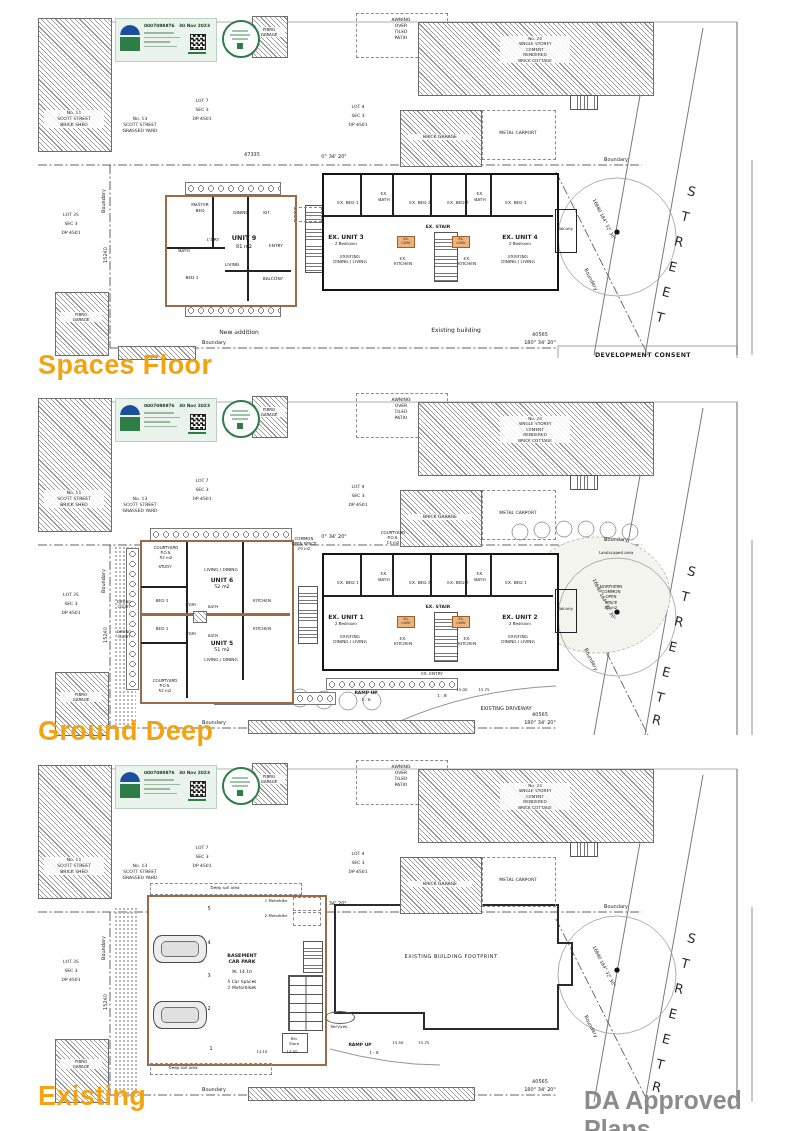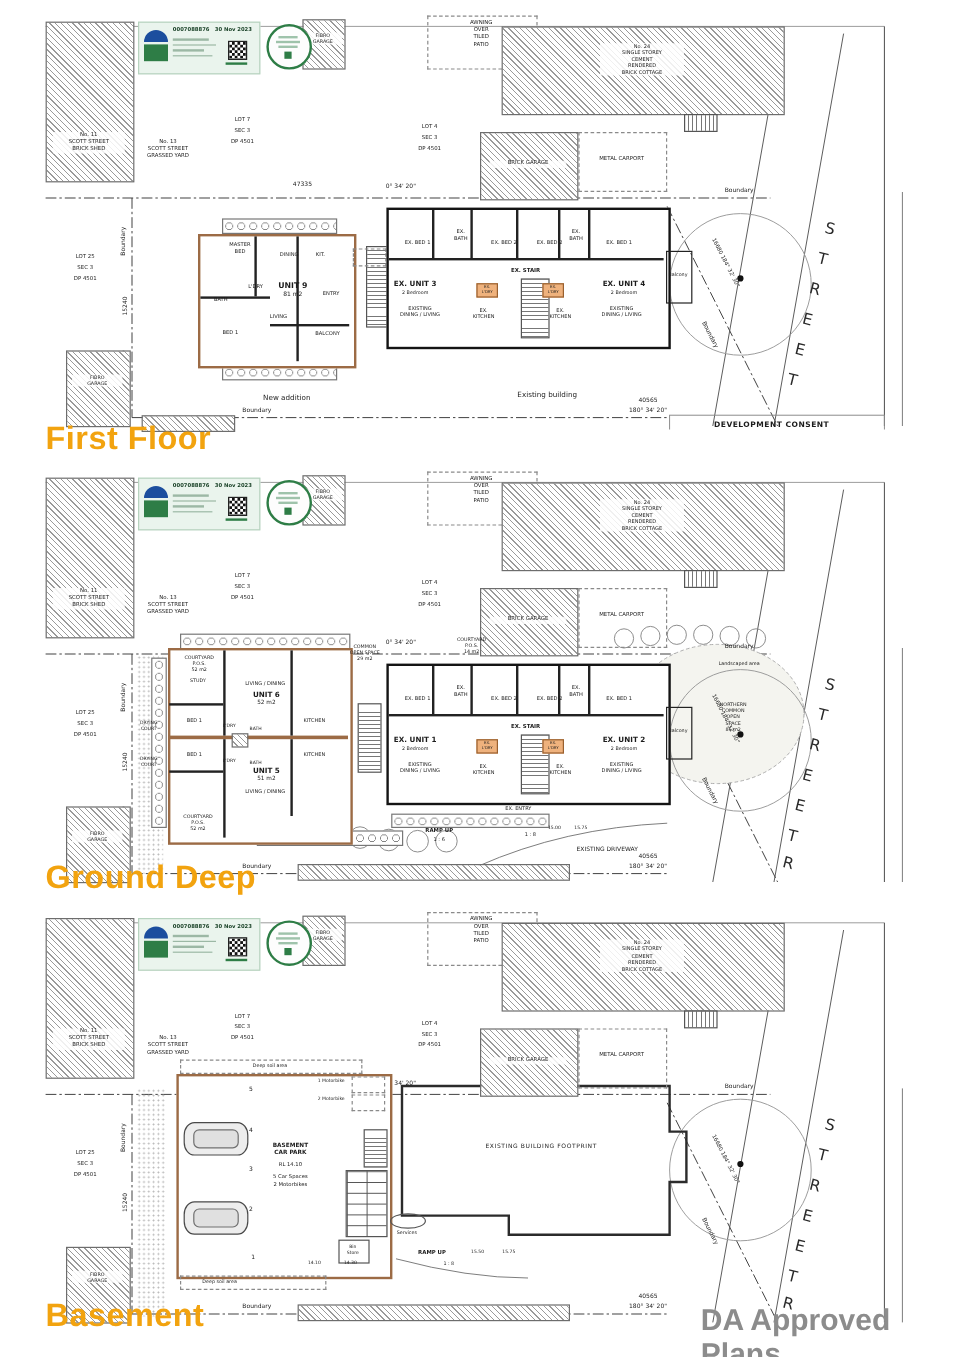--- a/index.html
+++ b/index.html
@@ -186,21 +186,21 @@
   <div class="t b" style="left:420px;top:214px;width:36px;font-size:4.5px">EX. STAIR</div>
   <div class="t" style="left:452px;top:246px;width:30px;font-size:4.2px">EX.
 KITCHEN</div>
   <div class="t b" style="left:492px;top:223px;width:56px;font-size:6px">EX. UNIT 4</div>
   <div class="t" style="left:492px;top:231px;width:56px;font-size:4px">2 Bedroom</div>
   <div class="t" style="left:494px;top:244px;width:48px;font-size:4.2px">EXISTING
 DINING / LIVING</div>
   <div class="t" style="left:196px;top:318px;width:86px;font-size:6px">New addition</div>
   <div class="t" style="left:408px;top:316px;width:96px;font-size:6px">Existing building</div>
 </div>
-<div class="head" style="left:38px;top:350px">First Floor</div>
+<div class="head" style="left:38px;top:350px">Spaces Floor</div>
 
 <div class="panel" style="top:390px">
   <svg class="layer" width="800" height="348" viewBox="0 0 800 348">
     <g stroke="#777" fill="none" stroke-width="0.8">
       <path d="M38 12 H737" stroke="#999"></path>
           <path d="M737 12 V345" stroke="#444"></path>
           <path d="M752 150 V345"></path>
       <path d="M38 155 H642" stroke="#3a3a3a" stroke-dasharray="9 2.5 2 2.5"></path>
       <path d="M110 155 V338" stroke="#3a3a3a" stroke-dasharray="9 2.5 2 2.5"></path>
       <path d="M110 338 H556" stroke="#3a3a3a" stroke-dasharray="9 2.5 2 2.5"></path>
@@ -531,16 +531,16 @@
   <div class="t b" style="left:340px;top:285px;width:40px;font-size:4.5px">RAMP UP</div>
   <div class="t" style="left:362px;top:293px;width:24px;font-size:4px">1 : 8</div>
   <div class="t" style="left:252px;top:293px;width:20px;font-size:3.8px">14.10</div>
   <div class="t" style="left:282px;top:293px;width:20px;font-size:3.8px">14.30</div>
   <div class="t" style="left:388px;top:284px;width:20px;font-size:3.8px">15.50</div>
   <div class="t" style="left:414px;top:284px;width:20px;font-size:3.8px">15.75</div>
   <div class="dash" style="left:150px;top:306px;width:120px;height:10px"></div>
   <div class="t" style="left:158px;top:308px;width:50px;font-size:4px">Deep soil area</div>
   <div class="t" style="left:392px;top:196px;width:118px;font-size:5px;letter-spacing:.5px">EXISTING BUILDING FOOTPRINT</div>
 </div>
-<div class="head" style="left:38px;top:1081px">Basement</div>
+<div class="head" style="left:38px;top:1081px">Existing</div>
 <div class="wm" style="left:584px;top:1086px">DA Approved Plans</div>
 
 </div>
 
 </body></html>

